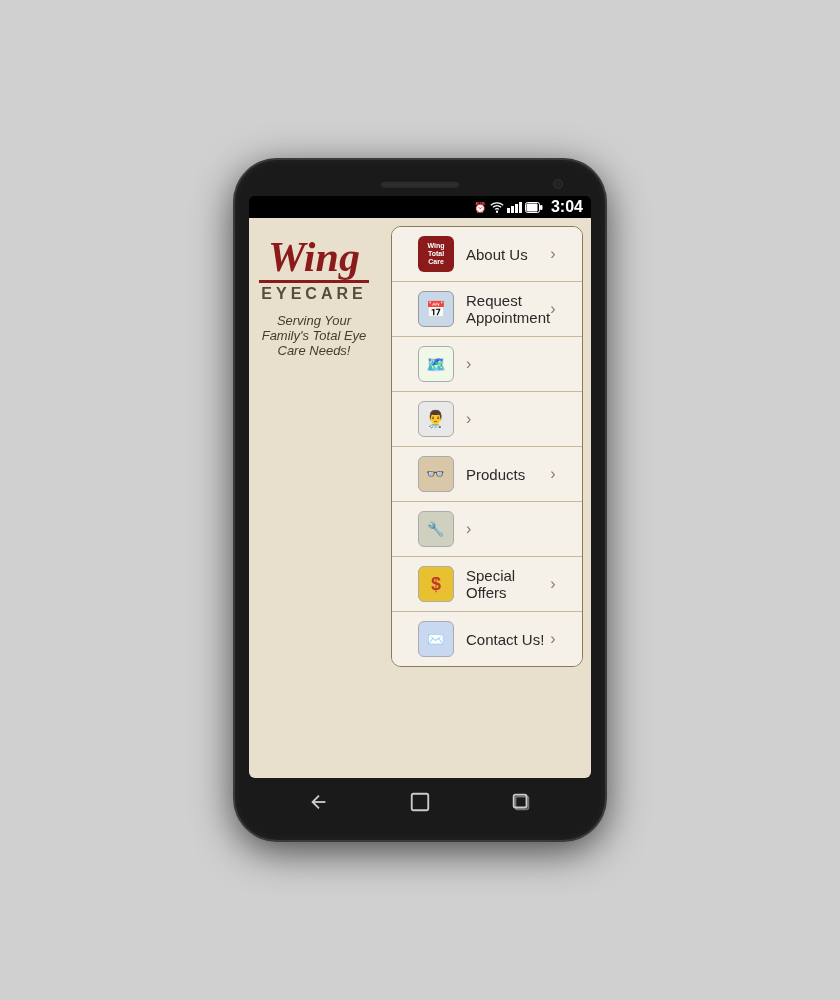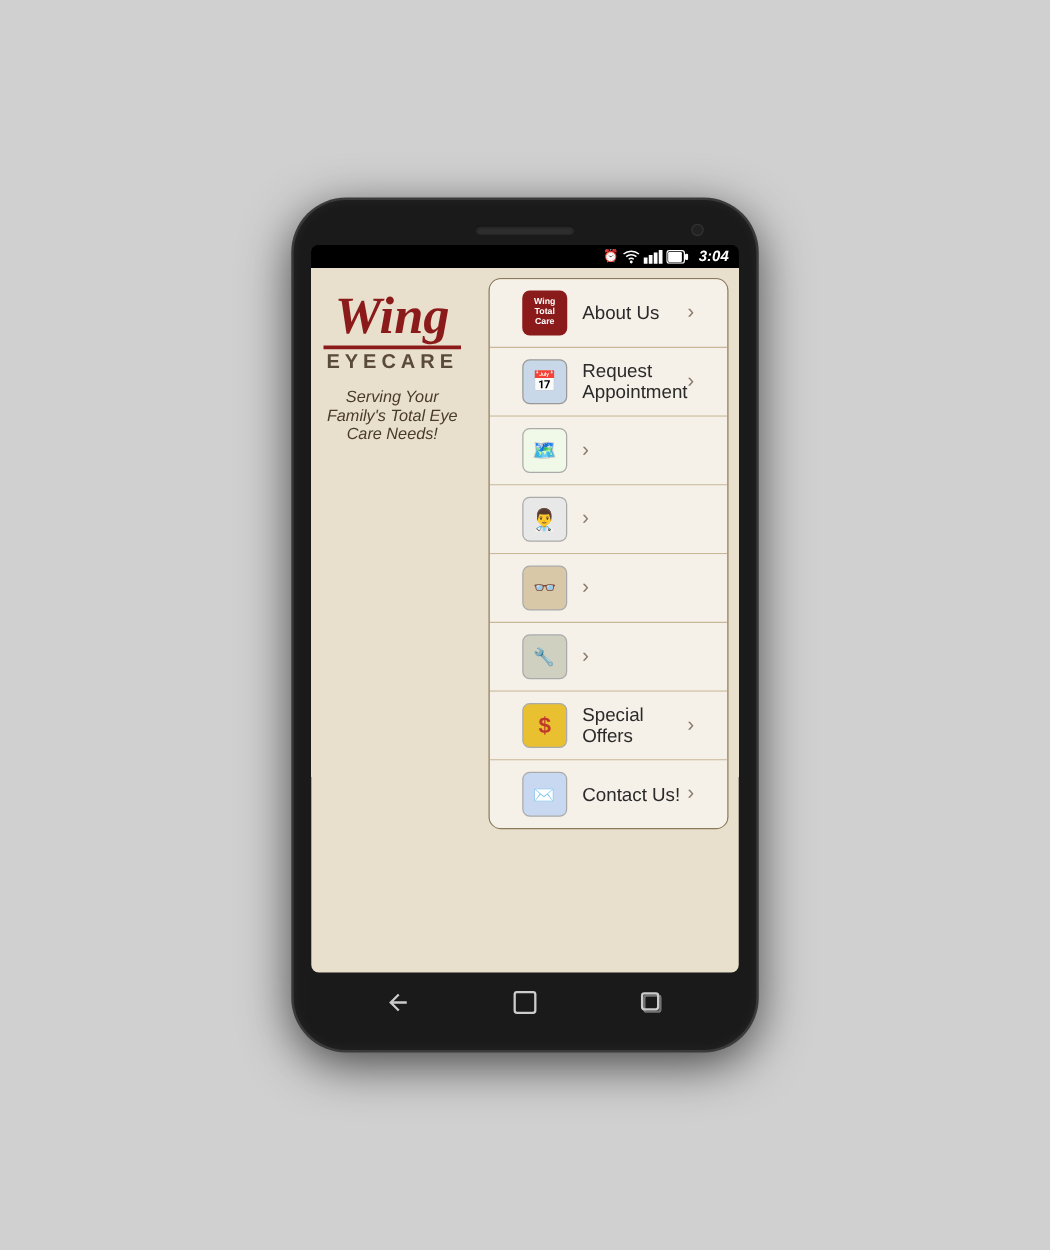--- a/index.html
+++ b/index.html
@@ -77,23 +77,22 @@
     }
 
     .status-icons {
       display: flex;
       align-items: center;
       gap: 3px;
     }
 
     .status-time {
       font-weight: bold;
-      font-size: 12px;
+      font-size: 16px;
       margin-left: 4px;
-      font-style: italic;
     }
 
     .signal-bars {
       display: flex;
       align-items: flex-end;
       gap: 1px;
     }
     .signal-bars span {
       background: #fff;
       width: 3px;
@@ -389,20 +388,21 @@
             <div class="menu-icon-box icon-doctors">
               <span class="person-icon">👨‍⚕️</span>
             </div>
             <span class="menu-chevron">›</span>
           </div>
 
           <div class="menu-item">
             <div class="menu-icon-box icon-products">
               <span class="glasses-icon">👓</span>
             </div>
+            <span class="menu-label">Products</span>
             <span class="menu-chevron">›</span>
           </div>
 
           <div class="menu-item">
             <div class="menu-icon-box icon-services">
               <span class="services-icon">🔧</span>
             </div>
             <span class="menu-chevron">›</span>
           </div>
 

